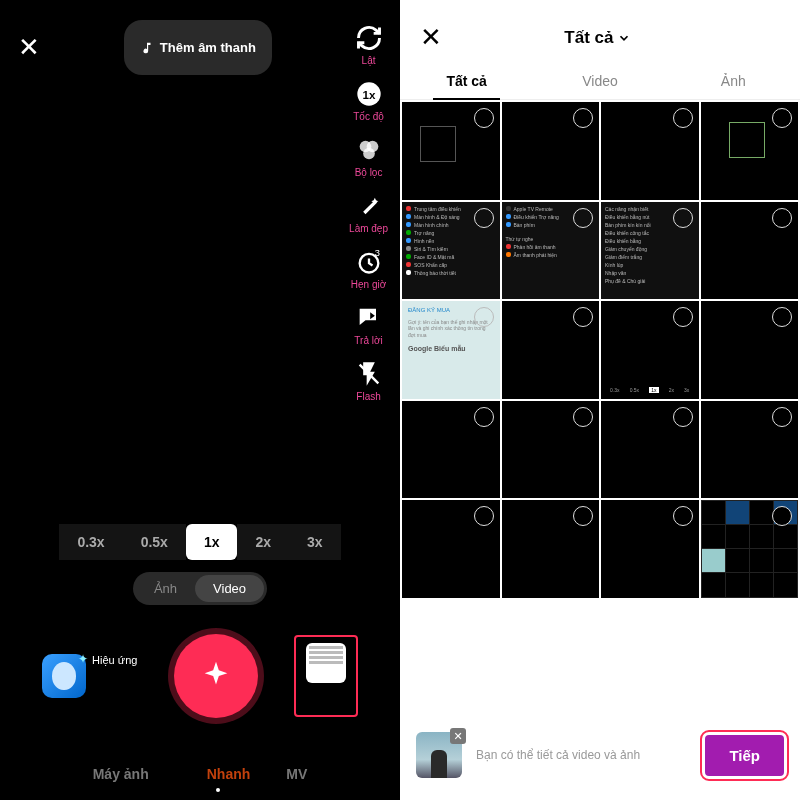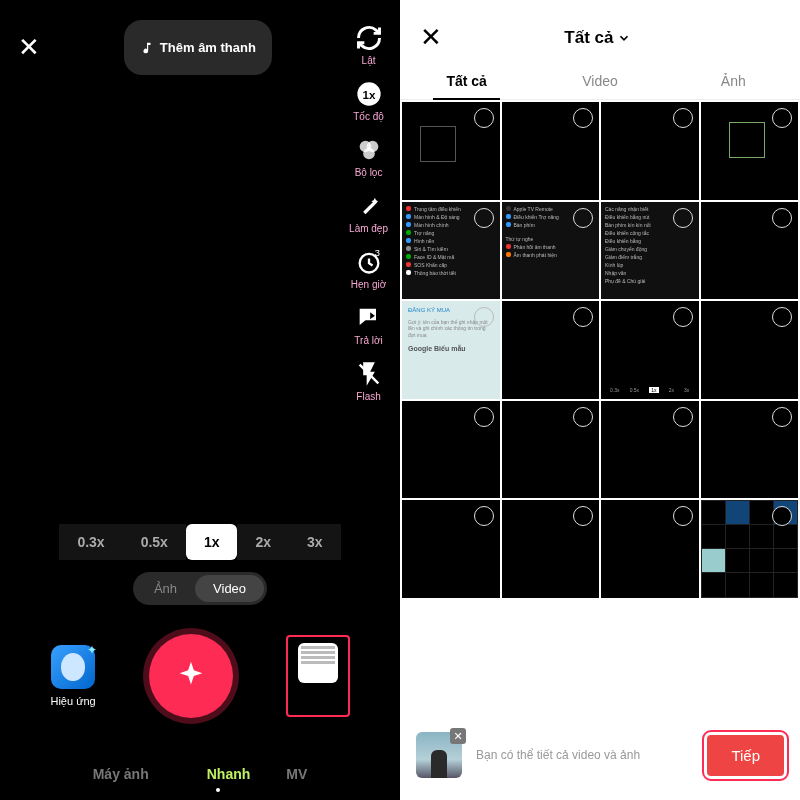--- a/index.html
+++ b/index.html
@@ -9,48 +9,48 @@
   .phone-right { background: #fff; }
 
   
   .lp-header { display: flex; align-items: center; justify-content: space-between; padding: 20px 18px 0 18px; }
   .lp-close { color: #fff; font-size: 26px; font-weight: 300; }
   .lp-sound-pill { background: #2a2a2a; border-radius: 18px; padding: 20px 16px; display: flex; align-items: center; gap: 6px; color: #fff; font-size: 13px; font-weight: 600; }
   .lp-sound-pill svg { width: 14px; height: 14px; }
   .lp-spacer { width: 26px; }
 
   .side-tools { position: absolute; right: 12px; top: 24px; display: flex; flex-direction: column; gap: 14px; align-items: center; }
-  .side-tool { display: flex; flex-direction: column; align-items: center; gap: 3px; color: #f9a8d4; }
+  .side-tool { display: flex; flex-direction: column; align-items: center; gap: 3px; color: #ec4899; }
   .side-tool .icon { width: 28px; height: 28px; display: flex; align-items: center; justify-content: center; }
   .side-tool .label { font-size: 10px; }
 
   .speed-row { position: absolute; bottom: 240px; left: 0; right: 0; display: flex; justify-content: center; gap: 0; }
   .speed-opt { color: #aaa; font-size: 14px; font-weight: 600; padding: 10px 18px; background: rgba(40,40,40,0.5); }
   .speed-opt.active { background: #fff; color: #000; border-radius: 6px; }
 
   .av-toggle { position: absolute; bottom: 195px; left: 0; right: 0; display: flex; justify-content: center; }
   .av-pill { background: #2a2a2a; border-radius: 18px; display: flex; padding: 3px; }
   .av-opt { padding: 6px 18px; color: #888; font-size: 13px; border-radius: 16px; }
   .av-opt.active { background: #444; color: #fff; }
 
   .rec-row { position: absolute; bottom: 82px; left: 0; right: 0; display: flex; justify-content: space-around; align-items: center; padding: 0 24px; }
-  .rec-col { display: flex; flex-direction: column; align-items: center; gap: 6px; }
+  .rec-col { display: flex; flex-direction: row; align-items: flex-start; gap: 6px; }
   .effects-thumb { width: 44px; height: 44px; border-radius: 10px; background: linear-gradient(135deg,#3aa0ff,#0066cc); display: flex; align-items: center; justify-content: center; position: relative; }
   .effects-thumb::after { content:'✦'; position:absolute; top:-2px; right:-2px; color:#8ef; font-size:12px; }
   .effects-thumb .face { width: 24px; height: 28px; background: #cce7ff; border-radius: 50% 50% 48% 48%; }
   .rec-col .label { color: #fff; font-size: 11px; }
   .record-btn { width: 84px; height: 84px; border-radius: 50%; background: #fe2c55; display: flex; align-items: center; justify-content: center; box-shadow: 0 0 0 6px rgba(254,44,85,0.3); }
   .record-btn svg { width: 34px; height: 34px; }
   .upload-box { width: 64px; display:flex; flex-direction:column; align-items:center; gap:6px; border: 2px solid #fe2c55; padding: 6px 4px 8px 4px; border-radius: 4px; }
   .upload-thumb { width: 40px; height: 40px; border-radius: 6px; background: #fff; display:flex; flex-direction:column; padding:3px; gap:2px; }
   .upload-thumb div { height: 3px; background: #bbb; }
 
   .mode-row { position: absolute; bottom: 18px; left: 0; right: 0; display: flex; justify-content: center; gap: 36px; margin-top: 34px; }
   .mode-opt { color: #777; font-size: 14px; font-weight: 600; position: relative; }
-  .mode-opt.active { color: #bef264; padding-left: 22px; }
+  .mode-opt.active { color: #c2410c; padding-left: 22px; }
   .mode-opt.active::after { content:''; position:absolute; left:50%; transform:translateX(-50%); bottom:-10px; width:4px; height:4px; background:#fff; border-radius:50%; }
 
   
   .rp-header { display: flex; align-items: center; justify-content: space-between; padding: 22px 20px 10px 20px; }
   .rp-close { font-size: 26px; font-weight: 300; color: #000; }
   .rp-title { font-size: 17px; font-weight: 700; display: flex; align-items: center; gap: 4px; }
   .rp-title svg { width: 14px; height: 14px; }
   .rp-spacer { width: 26px; }
 
   .tabs { display: flex; border-bottom: 1px solid #eee; }
@@ -67,21 +67,21 @@
   .cell.settings .dot { width:5px; height:5px; border-radius:2px; }
   .cell .sq { position:absolute; width:36px; height:36px; border:1px solid #666; }
   .cell.collage { display:grid; grid-template-columns:repeat(4,1fr); grid-template-rows:repeat(4,1fr); gap:1px; background:#222; padding:1px; }
   .cell.collage > div { background:#000; }
 
   .bottom-bar { position: absolute; bottom: 0; left: 0; right: 0; padding: 14px 16px 22px 16px; display: flex; align-items: center; gap: 14px; background:#fff; }
   .sel-thumb { width: 46px; height: 46px; border-radius: 6px; background: linear-gradient(180deg,#8ab4c4 0%,#b5d0d8 60%,#556 100%); position: relative; display:flex; align-items:flex-end; justify-content:center; }
   .sel-thumb .person { width:16px; height:28px; background:#2a2a2a; border-radius:6px 6px 0 0; }
   .sel-thumb .x { position:absolute; top:-4px; right:-4px; width:16px; height:16px; background:#777; color:#fff; border-radius:3px; font-size:11px; display:flex; align-items:center; justify-content:center; }
   .hint { flex: 1; color: #999; font-size: 12px; }
-  .next-btn { background: #ef4444; color: #fff; padding: 12px 24px; border-radius: 4px; font-size: 15px; font-weight: 400; outline: 2px solid #fe2c55; outline-offset: 3px; }
+  .next-btn { background: #a21caf; color: #fff; padding: 12px 24px; border-radius: 4px; font-size: 15px; font-weight: 700; outline: 2px solid #fe2c55; outline-offset: 3px; }
 </style>
 </head>
 <body>
 
 <div class="phone phone-left">
   <div class="lp-header">
     <div class="lp-close">✕</div>
     <div class="lp-sound-pill">
       <svg viewBox="0 0 24 24" fill="#fff">
           <path d="M12 3v10.55A4 4 0 1 0 14 17V7h4V3h-6z"></path>

